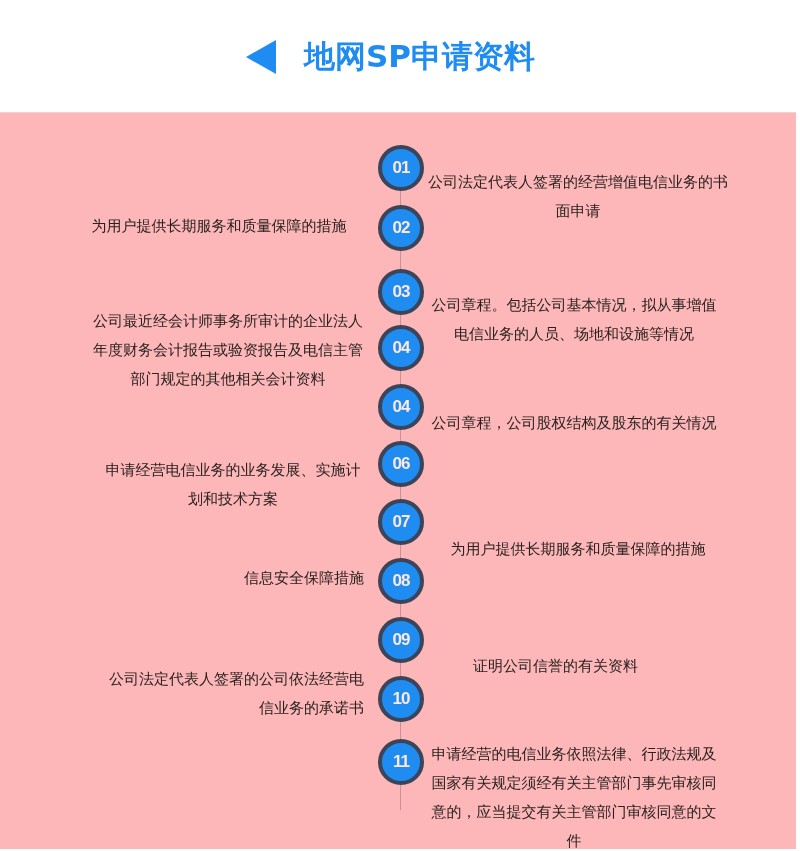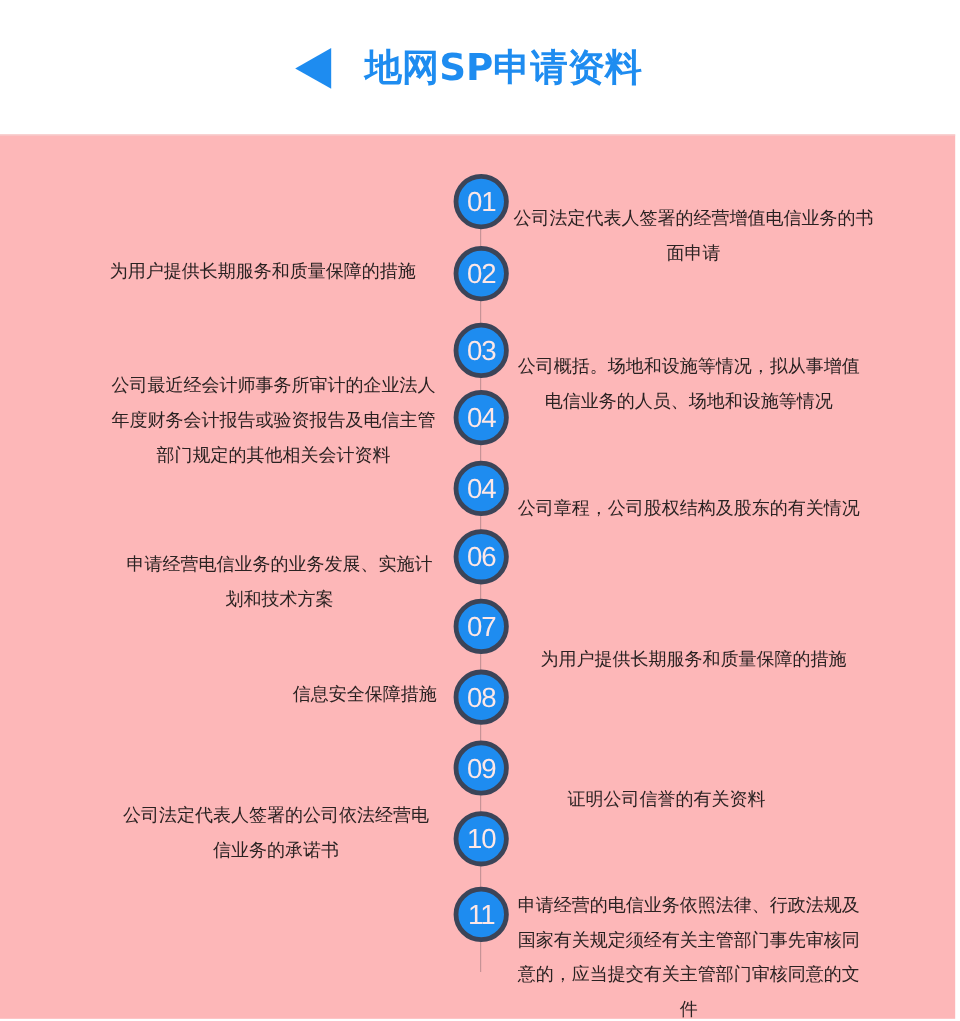--- a/index.html
+++ b/index.html
@@ -35,22 +35,23 @@
     }
     .timeline-line {
       position:absolute; left:400px; top:150px; width:1px; height:660px;
       background:#c79396;
     }
     .node {
       position:absolute; width:38px; height:38px; border-radius:50%;
       background:#1e8cf0; border:4px solid #3b4458;
       box-sizing:content-box;
       display:flex; align-items:center; justify-content:center;
-      color:#fde7e7; font-size:23px; font-family:"Liberation Sans", sans-serif;
+      color:#fde7e7; font-size:17px; font-family:"Liberation Sans", sans-serif;
       letter-spacing:-1px;
+      font-weight:bold;
     }
     .item-text {
       position:absolute; font-size:15px; color:#2a2222; line-height:29px;
       text-align:center;
     }
     .item-text.left { right:436px; }
     .item-text.right { left:428px;margin-top:28px; }
   </style>
 </head>
 <body>
@@ -72,21 +73,21 @@
 <div class="node" style="left:378px; top:384px;">04</div>
 <div class="node" style="left:378px; top:441px;">06</div>
 <div class="node" style="left:378px; top:499px;">07</div>
 <div class="node" style="left:378px; top:558px;">08</div>
 <div class="node" style="left:378px; top:617px;">09</div>
 <div class="node" style="left:378px; top:676px;">10</div>
 <div class="node" style="left:378px; top:739px;">11</div>
 
 <div class="item-text right" style="top:140px; width:300px;">公司法定代表人签署的经营增值电信业务的书面申请</div>
 <div class="item-text left" style="top:212px; width:290px;">为用户提供长期服务和质量保障的措施</div>
-<div class="item-text right" style="top:263px; width:292px;">公司概括。场地和设施等情况，拟从事增值电信业务的人员、场地和设施等情况</div>
+<div class="item-text right" style="top:263px; width:292px;">公司章程。包括公司基本情况，拟从事增值电信业务的人员、场地和设施等情况</div>
 <div class="item-text left" style="top:307px; width:272px;margin-left:21px;">公司最近经会计师事务所审计的企业法人年度财务会计报告或验资报告及电信主管部门规定的其他相关会计资料</div>
 <div class="item-text right" style="top:381px; width:292px;">公司章程，公司股权结构及股东的有关情况</div>
 <div class="item-text left" style="top:456px; width:262px;">申请经营电信业务的业务发展、实施计划和技术方案</div>
 <div class="item-text right" style="top:507px; width:300px;">为用户提供长期服务和质量保障的措施</div>
 <div class="item-text left" style="top:564px; width:220px; text-align:right;">信息安全保障措施</div>
 <div class="item-text right" style="top:624px; width:200px; text-align:right; left:438px;">证明公司信誉的有关资料</div>
-<div class="item-text left" style="top:665px; width:268px;">公司法定代表人签署的公司依法经营电信业务的承诺书</div>
+<div class="item-text left" style="top:665px; width:268px;text-align:right;">公司法定代表人签署的公司依法经营电信业务的承诺书</div>
 <div class="item-text right" style="top:712px; width:292px;">申请经营的电信业务依照法律、行政法规及国家有关规定须经有关主管部门事先审核同意的，应当提交有关主管部门审核同意的文件</div>
 
 </body></html>

